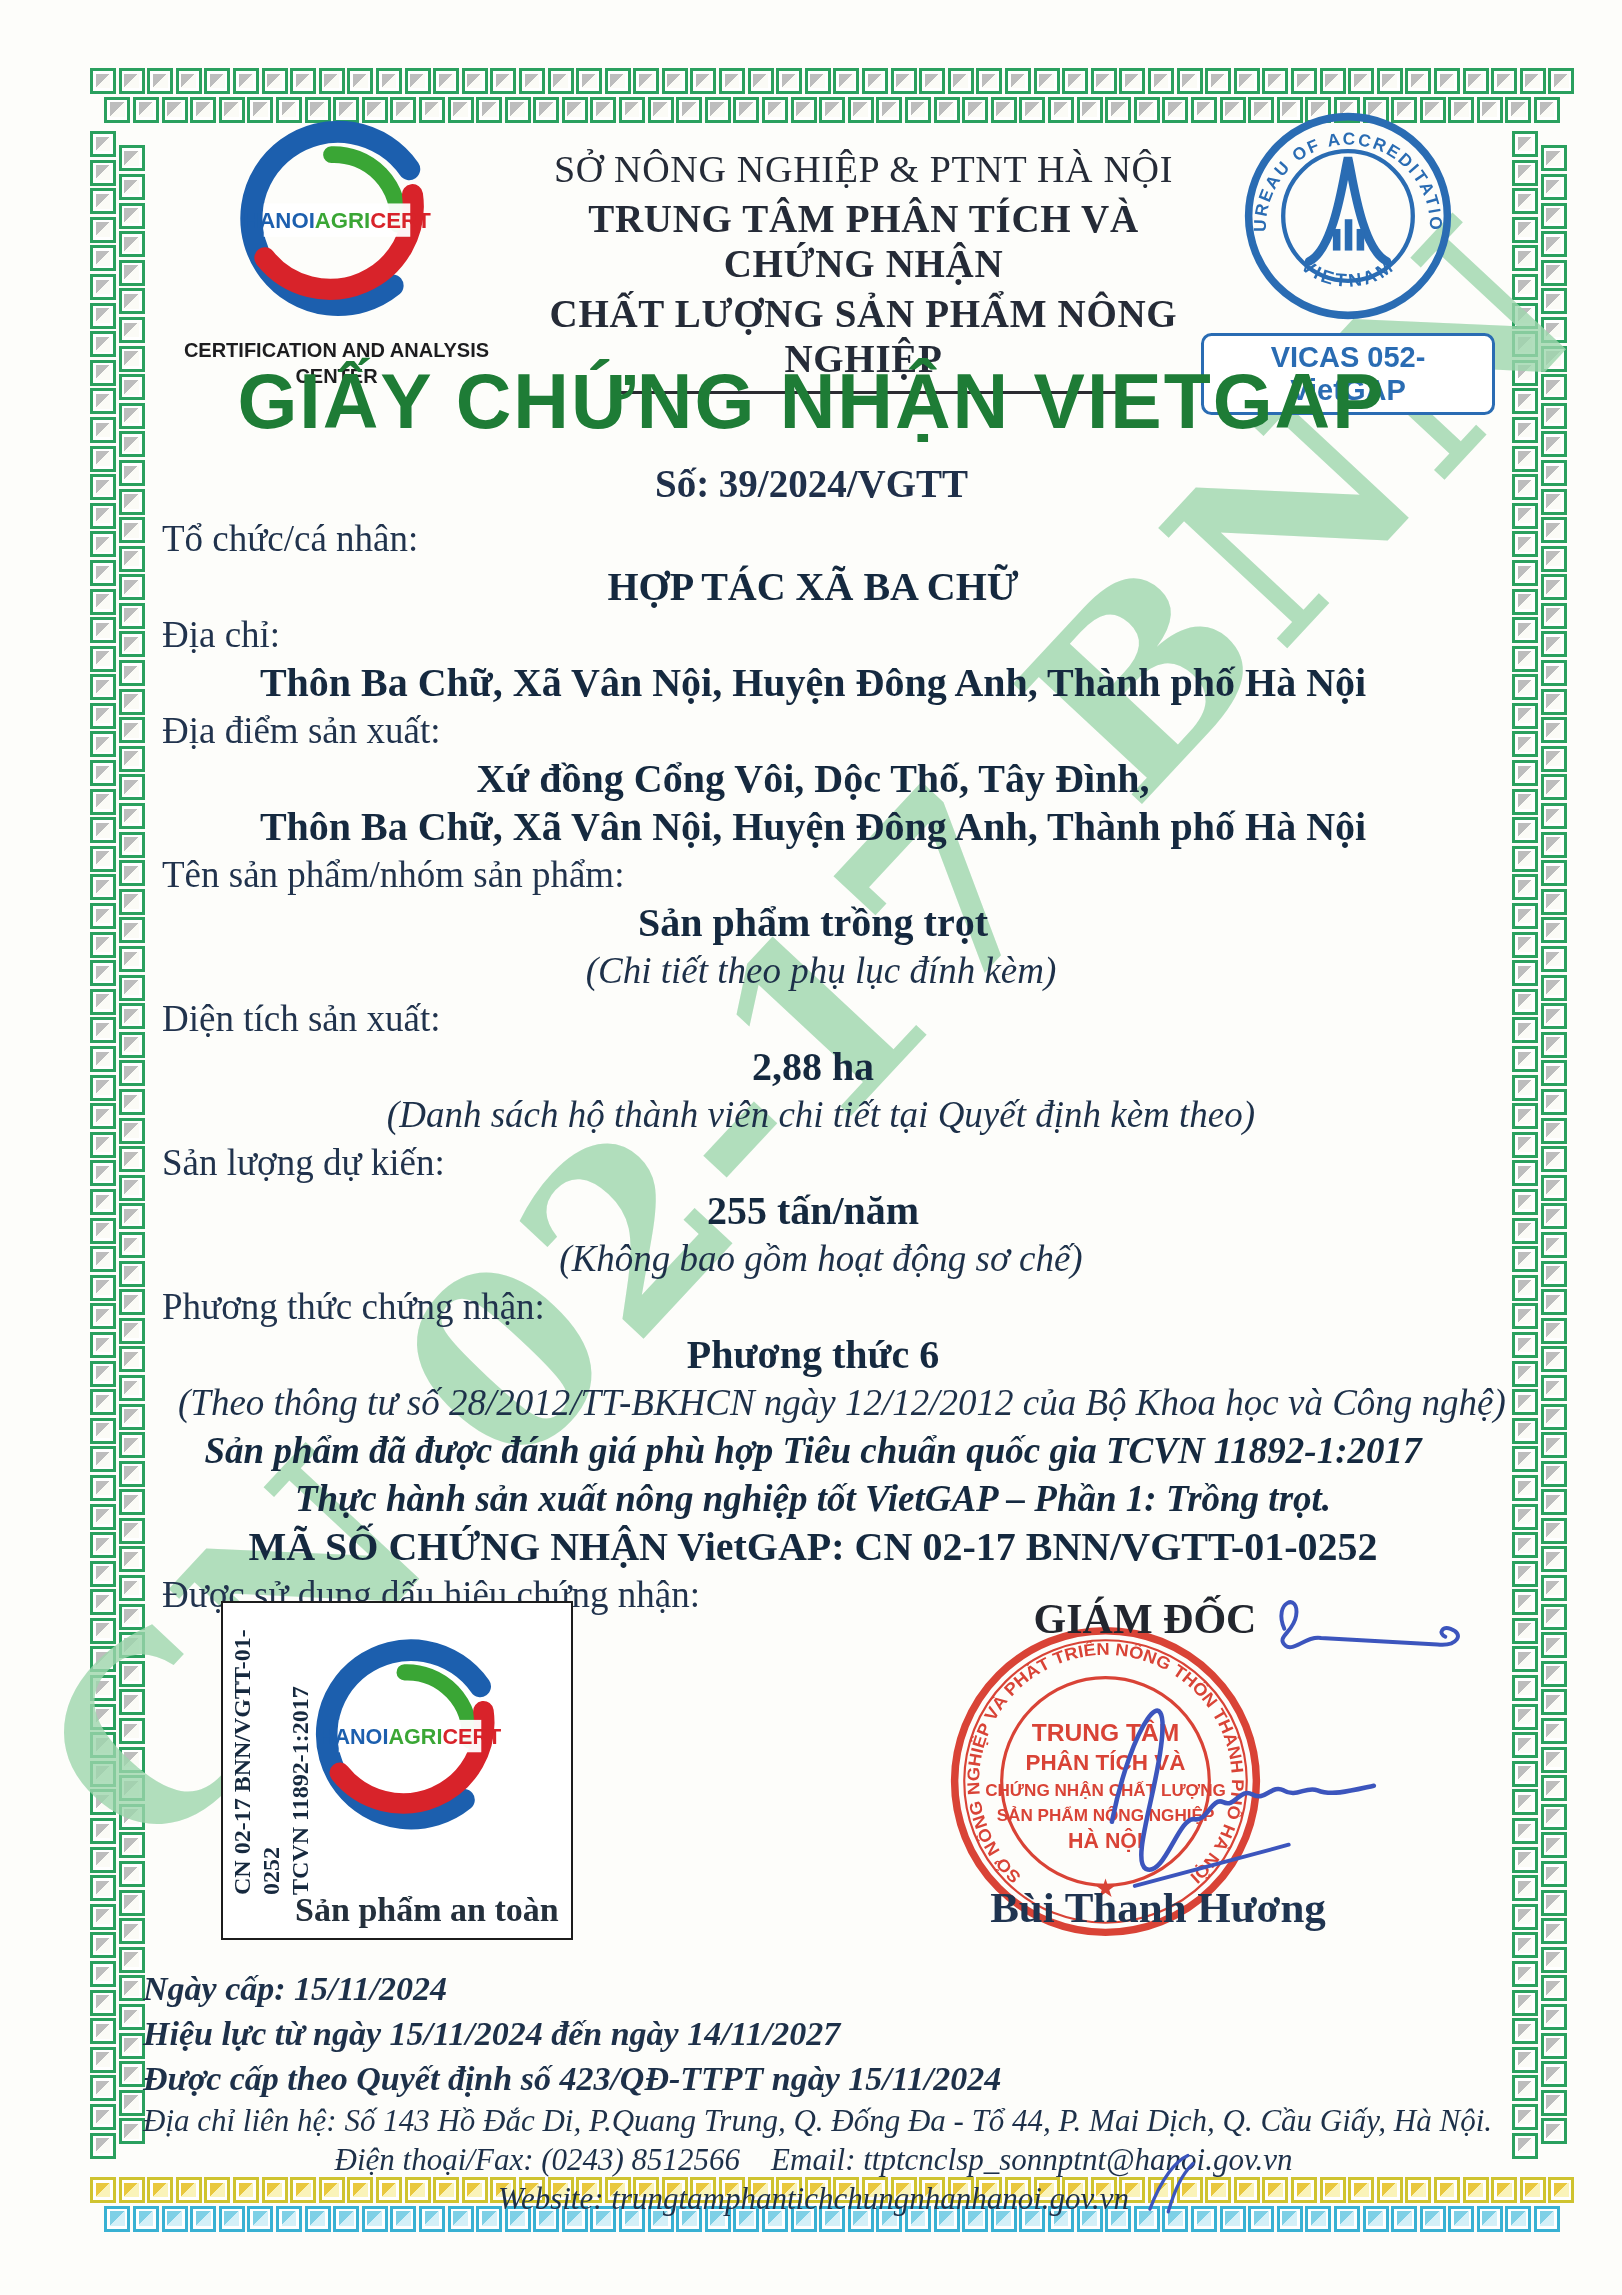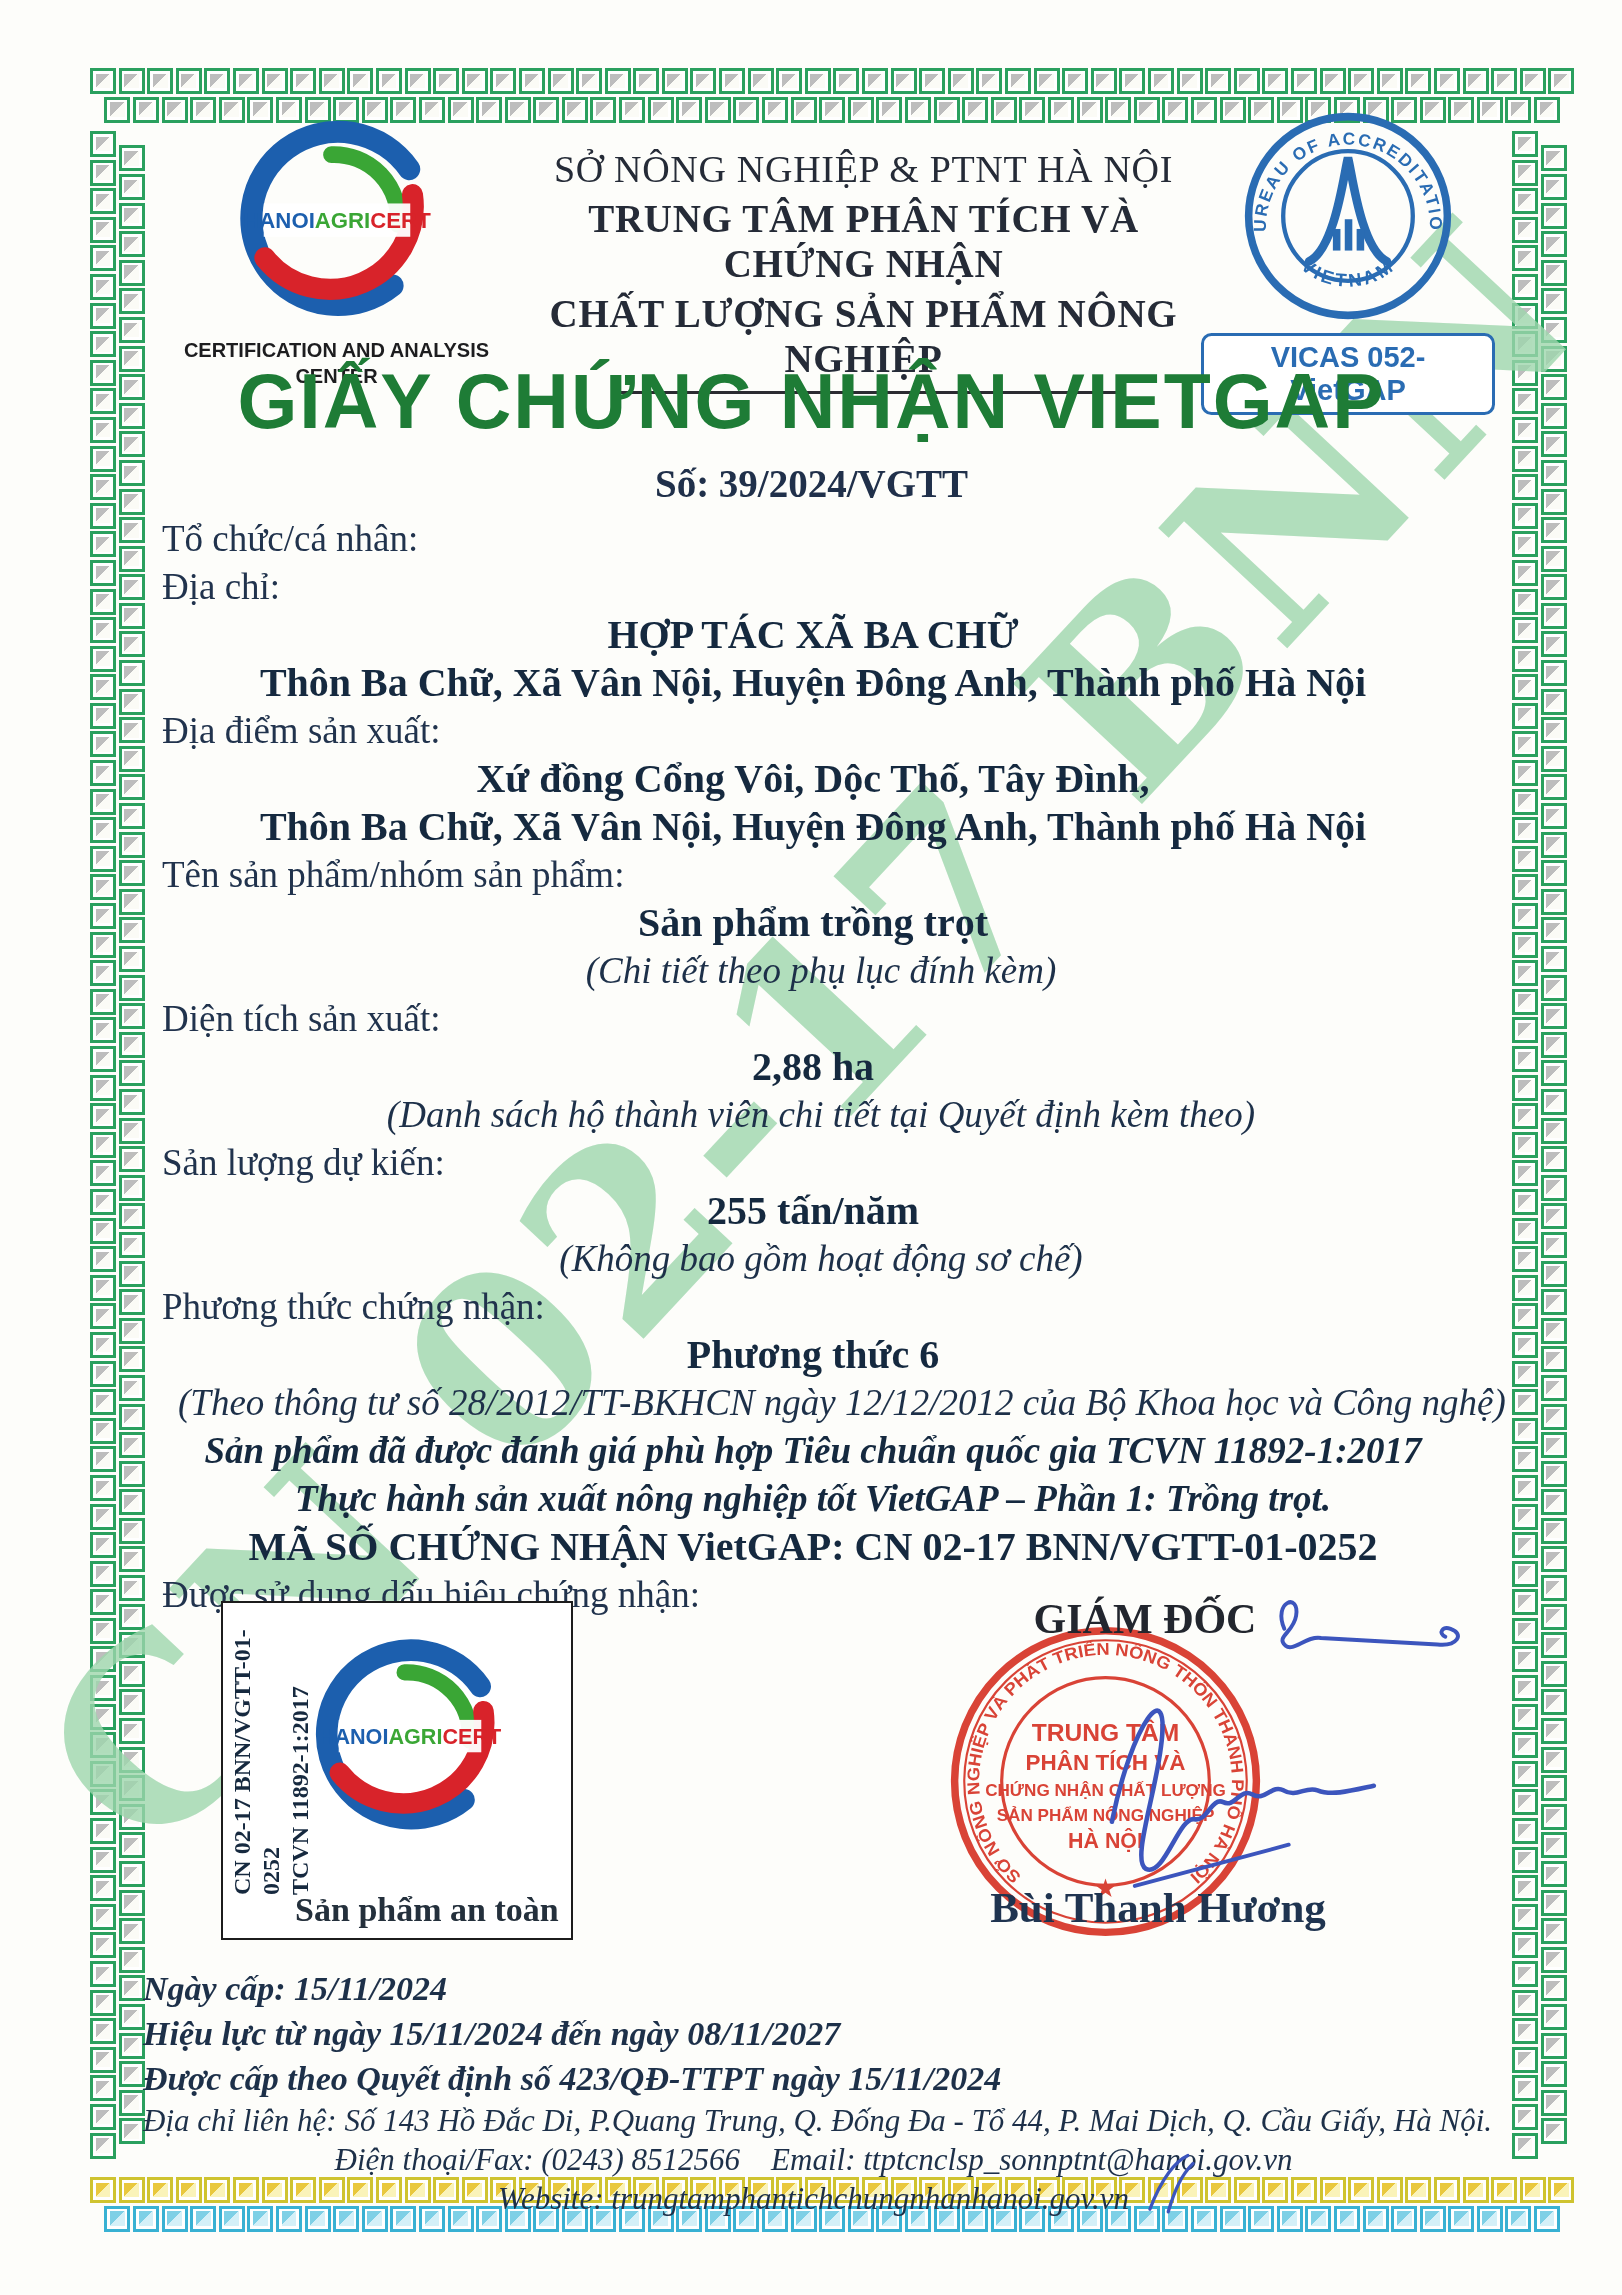--- a/index.html
+++ b/index.html
@@ -646,22 +646,22 @@
       </svg>
       <div class="vicas-box">VICAS 052-VietGAP</div>
     </div>
   </div>
 
   <div class="title">GIẤY CHỨNG NHẬN VIETGAP</div>
   <div class="cert-no">Số: 39/2024/VGTT</div>
 
   <div class="fields">
     <div class="line lab">Tổ chức/cá nhân:</div>
+    <div class="line val">HỢP TÁC XÃ BA CHỮ</div>
     <div class="line lab">Địa chỉ:</div>
-    <div class="line val">HỢP TÁC XÃ BA CHỮ</div>
     <div class="line val">Thôn Ba Chữ, Xã Vân Nội, Huyện Đông Anh, Thành phố Hà Nội</div>
     <div class="line lab">Địa điểm sản xuất:</div>
     <div class="line val">Xứ đồng Cổng Vôi, Dộc Thố, Tây Đình,</div>
     <div class="line val">Thôn Ba Chữ, Xã Vân Nội, Huyện Đông Anh, Thành phố Hà Nội</div>
     <div class="line lab">Tên sản phẩm/nhóm sản phẩm:</div>
     <div class="line val">Sản phẩm trồng trọt</div>
     <div class="line note">(Chi tiết theo phụ lục đính kèm)</div>
     <div class="line lab">Diện tích sản xuất:</div>
     <div class="line val">2,88 ha</div>
     <div class="line note">(Danh sách hộ thành viên chi tiết tại Quyết định kèm theo)</div>
@@ -723,21 +723,21 @@
   </svg>
 
   <svg class="scribble" width="216" height="79" viewBox="0 0 330 120">
     <path d="M 28,62 C 10,20 52,6 46,42 C 42,68 14,74 30,88 C 42,98 62,72 84,76 L 262,86 C 292,89 304,70 282,62 C 270,58 262,68 274,74" fill="none" stroke="#3c55bd" stroke-width="6" stroke-linecap="round"></path>
   </svg>
 
   <div class="sign-name">Bùi Thanh Hương</div>
 
   <div class="footer">
     <div class="f-line">Ngày cấp: 15/11/2024</div>
-    <div class="f-line">Hiệu lực từ ngày 15/11/2024 đến ngày 08/11/2027</div>
+    <div class="f-line">Hiệu lực từ ngày 15/11/2024 đến ngày 14/11/2027</div>
     <div class="f-line">Được cấp theo Quyết định số 423/QĐ-TTPT ngày 15/11/2024</div>
     <div class="f-center">Địa chỉ liên hệ: Số 143 Hồ Đắc Di, P.Quang Trung, Q. Đống Đa - Tổ 44, P. Mai Dịch, Q. Cầu Giấy, Hà Nội.</div>
     <div class="f-center">Điện thoại/Fax: (0243) 8512566    Email: ttptcnclsp_sonnptnt@hanoi.gov.vn</div>
     <div class="f-center">Website: trungtamphantichchungnhanhanoi.gov.vn</div>
   </div>
 
   <svg class="pen-tick" width="59" height="72" viewBox="0 0 90 110">
     <path d="M 12,92 C 30,44 52,18 70,10 M 40,96 C 50,62 60,40 78,22" fill="none" stroke="#3c55bd" stroke-width="5" stroke-linecap="round"></path>
   </svg>
 

